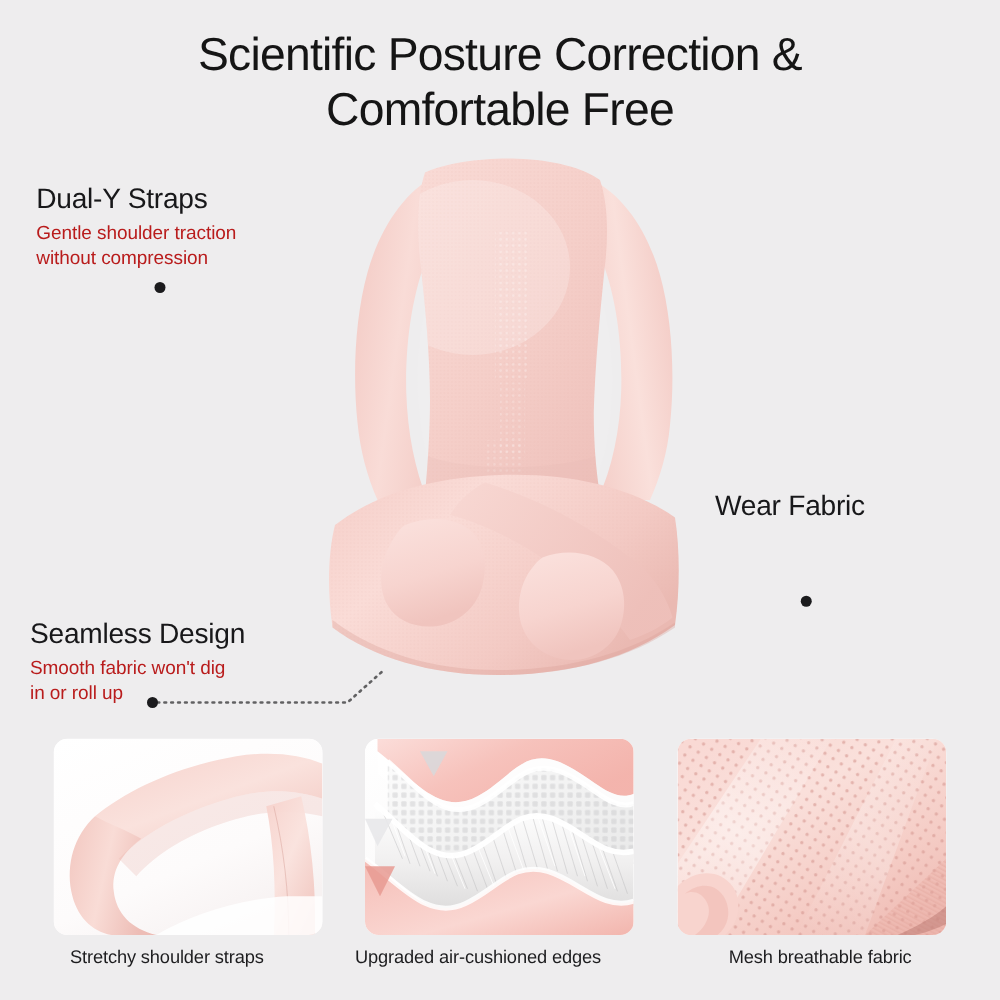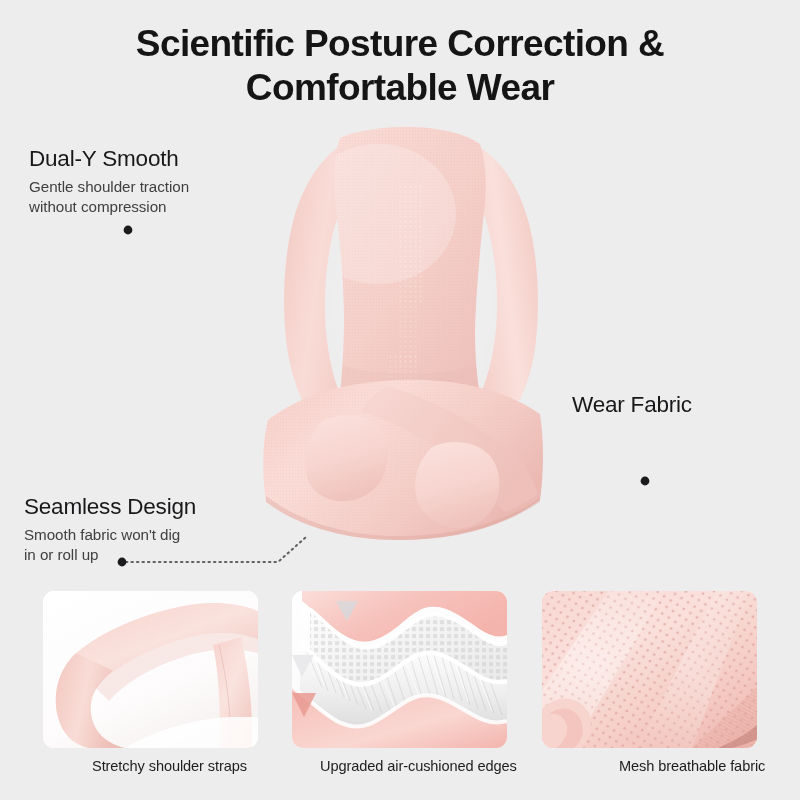--- a/index.html
+++ b/index.html
@@ -11,41 +11,41 @@
     position:relative;
     -webkit-font-smoothing:antialiased;
   }
   #stage{position:absolute;inset:0;width:800px;height:800px;}
 
   
   .title{
     position:absolute;left:0;top:22px;width:800px;
     text-align:center;
     font-size:37px;
-    font-weight:700;
+    font-weight:400;
     line-height:1.18;
     letter-spacing:-0.6px;
     color:#151515;
   }
 
   
   .callout{position:absolute;}
   .callout .ch{
     font-size:22.5px;
     font-weight:400;
     color:#18181a;
     letter-spacing:-0.2px;
     white-space:nowrap;
     line-height:1.15;
   }
   .callout .cb{
     margin-top:5px;
     font-size:15.2px;
     font-weight:400;
-    color:#404040;
+    color:#b91c1c;
     line-height:1.33;
     letter-spacing:-0.05px;
     white-space:pre-line;
   }
   #callout-dual{left:29px;top:146px;}
   #callout-free{left:572px;top:392px;}
   #callout-seam{left:24px;top:466px;margin-top:28px;}
 
   
   #leaders{position:absolute;left:0;top:0;width:800px;height:800px;pointer-events:none;}
@@ -62,34 +62,34 @@
   }
   #card-1{left:43px;}
   #card-2{left:292px;}
   #card-3{left:542px;}
   .card-inner{position:absolute;inset:0;}
 
   .captions{position:absolute;left:0;top:758px;width:800px;height:30px;}
   .cap{
     position:absolute;top:0;
     font-size:14.6px;color:#1d1d1f;font-weight:400;
-    letter-spacing:-0.1px;white-space:nowrap;margin-left:36px;
+    letter-spacing:-0.1px;white-space:nowrap;
   }
   #cap-1{left:56px;}
   #cap-2{left:284px;}
   #cap-3{left:583px;}
 </style>
 </head>
 <body>
 
 <div id="stage">
 
   <div class="title">
     <div>Scientific Posture Correction &amp;</div>
-    <div>Comfortable Wear</div>
+    <div>Comfortable Free</div>
   </div>
 
   <div id="product">
     <svg viewBox="0 0 352 432" width="352" height="432">
       <defs>
         <linearGradient id="gPink" x1="0" y1="0" x2="1" y2="1">
           <stop offset="0%" stop-color="#fbe1dd"></stop>
           <stop offset="45%" stop-color="#f6d1cc"></stop>
           <stop offset="100%" stop-color="#efc2bc"></stop>
         </linearGradient>
@@ -231,21 +231,21 @@
       <circle cx="645" cy="481" r="4.4" fill="#1b1b1d"></circle>
     </g>
 
     <g>
       <path d="M126 562 L278 562 L306 537" fill="none" stroke="#2b2b2d" stroke-opacity="0.72" stroke-width="2.1" stroke-dasharray="1.4 4.1" stroke-linecap="round" stroke-linejoin="round"></path>
       <circle cx="122" cy="562" r="4.4" fill="#1b1b1d"></circle>
     </g>
   </svg>
 
   <div class="callout" id="callout-dual">
-    <div class="ch">Dual-Y Smooth</div>
+    <div class="ch">Dual-Y Straps</div>
     <div class="cb">Gentle shoulder traction
 without compression</div>
   </div>
 
   <div class="callout" id="callout-free">
     <div class="ch">Wear Fabric</div>
   </div>
 
   <div class="callout" id="callout-seam">
     <div class="ch">Seamless Design</div>

